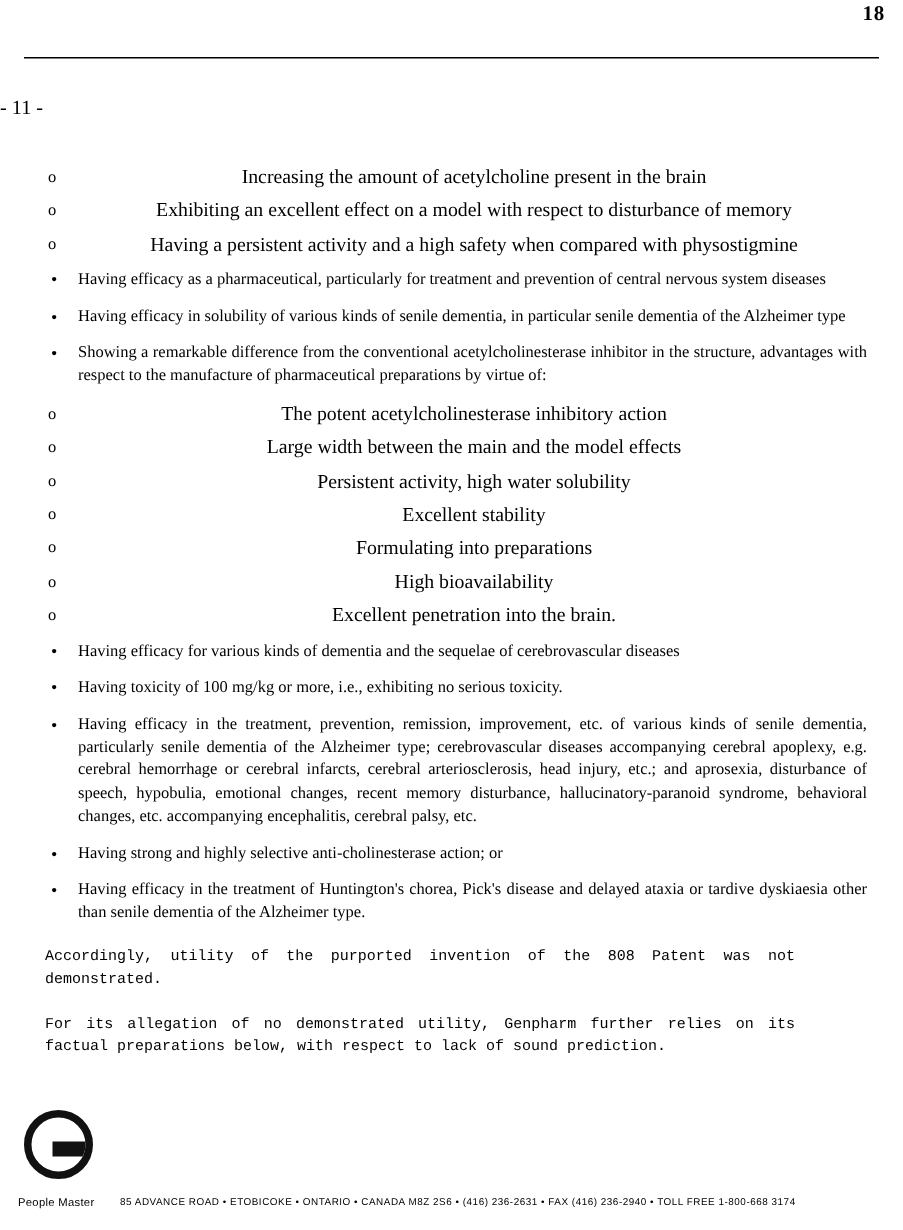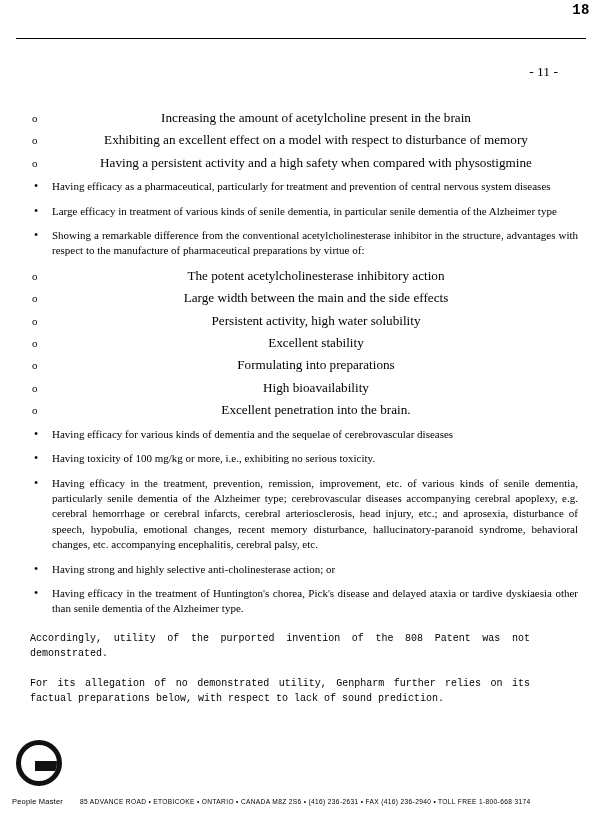--- a/index.html
+++ b/index.html
@@ -18,39 +18,39 @@
   .page {
     position: relative;
     width: 602px;
     height: 820px;
     box-sizing: border-box;
   }
   .corner-number {
     position: absolute;
     top: 2px;
     right: 12px;
-    font-family: Liberation Mono, monospace;
+    font-family: Liberation Serif, serif;
     font-weight: bold;
     font-size: 14px;
     letter-spacing: 0.5px;
   }
   .rule-top {
     position: absolute;
     top: 38px;
     left: 16px;
     width: 570px;
     height: 1px;
     background: #000;
   }
   .page-number {
     position: absolute;
     top: 64px;
     left: 0;
     width: 558px;
-    text-align: right;
+    text-align: left;
     font-size: 13.5px;
   }
   .content {
     position: absolute;
     top: 110px;
     left: 22px;
     width: 556px;
   }
   ul.level1 {
     list-style: none;
@@ -185,27 +185,27 @@
   <div class="content">
 
     <ul class="level2 sub-block">
       <li>Increasing the amount of acetylcholine present in the brain</li>
       <li>Exhibiting an excellent effect on a model with respect to disturbance of memory</li>
       <li>Having a persistent activity and a high safety when compared with physostigmine</li>
     </ul>
 
     <ul class="level1">
       <li class="bulleted">Having efficacy as a pharmaceutical, particularly for treatment and prevention of central nervous system diseases</li>
-      <li class="bulleted">Large efficacy in treatment of various kinds of senile dementia, in particular senile dementia of the Alzheimer type</li>
+      <li class="bulleted">Having efficacy in solubility of various kinds of senile dementia, in particular senile dementia of the Alzheimer type</li>
       <li class="bulleted">Showing a remarkable difference from the conventional acetylcholinesterase inhibitor in the structure, advantages with respect to the manufacture of pharmaceutical preparations by virtue of:</li>
     </ul>
 
     <ul class="level2 sub-block">
       <li>The potent acetylcholinesterase inhibitory action</li>
-      <li>Large width between the main and the side effects</li>
+      <li>Large width between the main and the model effects</li>
       <li>Persistent activity, high water solubility</li>
       <li>Excellent stability</li>
       <li>Formulating into preparations</li>
       <li>High bioavailability</li>
       <li>Excellent penetration into the brain.</li>
     </ul>
 
     <ul class="level1">
       <li class="bulleted">Having efficacy for various kinds of dementia and the sequelae of cerebrovascular diseases</li>
       <li class="bulleted">Having toxicity of 100 mg/kg or more, i.e., exhibiting no serious toxicity.</li>

